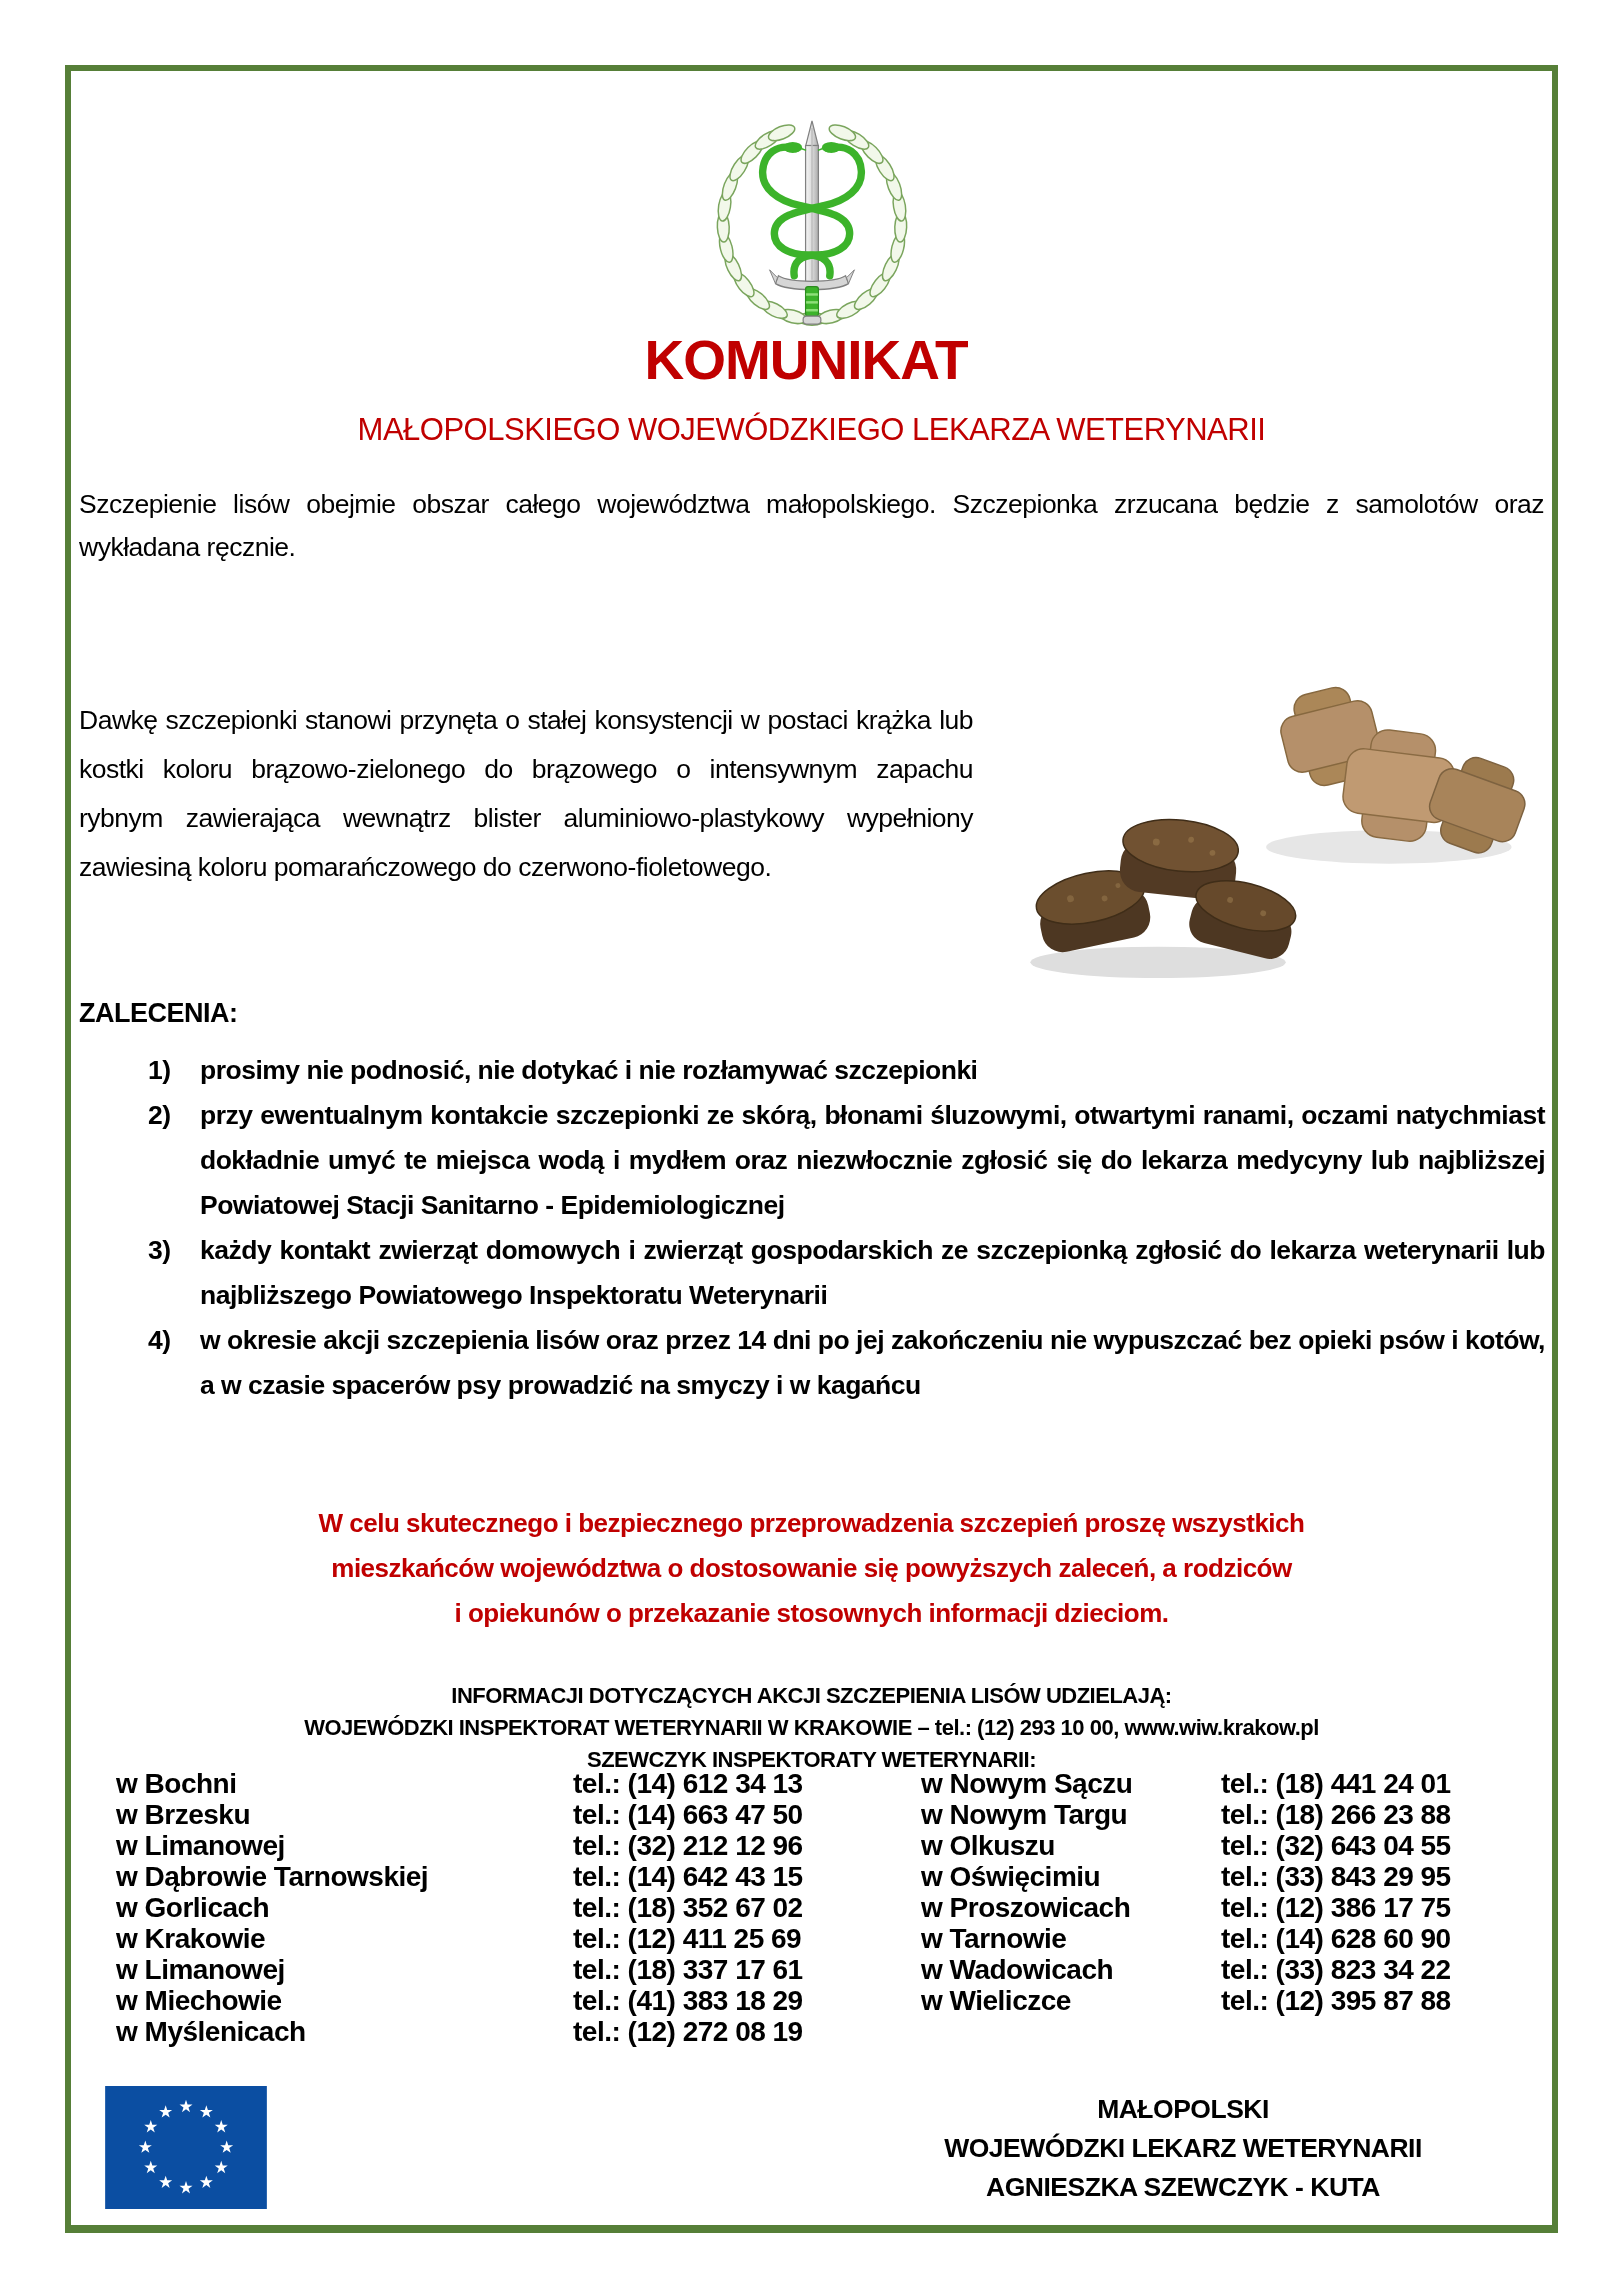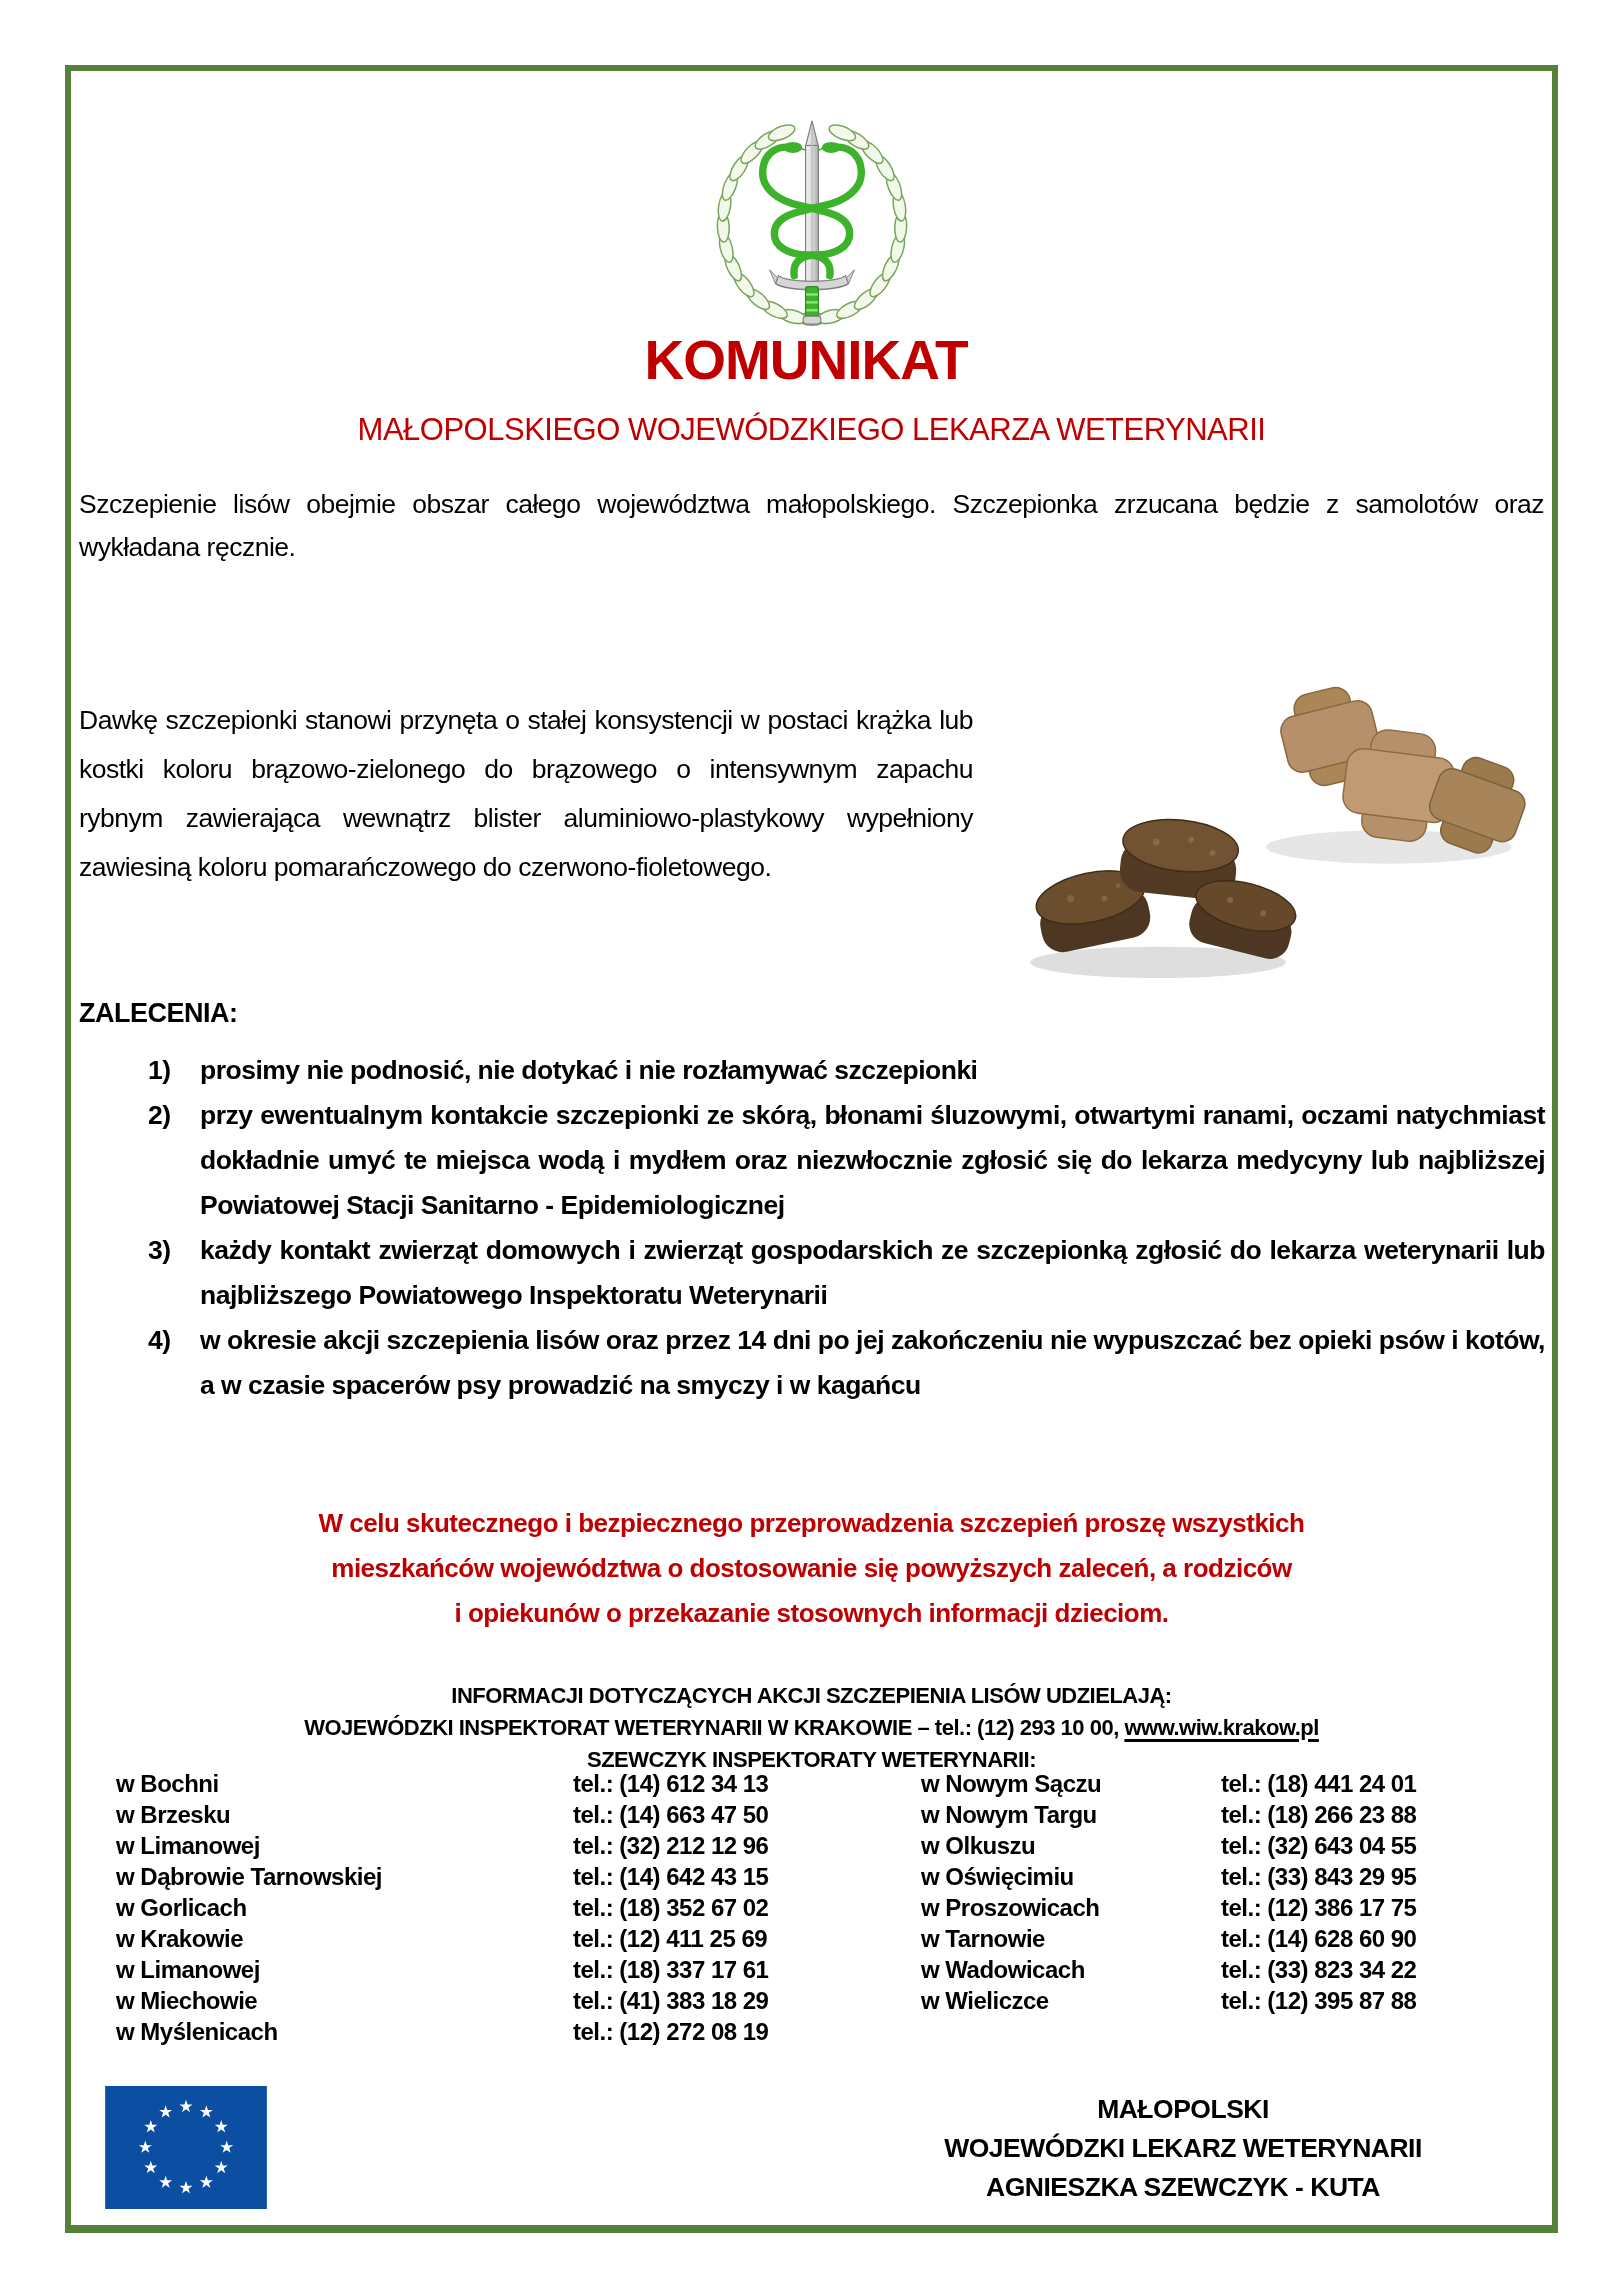--- a/index.html
+++ b/index.html
@@ -56,28 +56,27 @@
     font-size:26px;font-weight:700;color:#c00000;
     line-height:45px;text-align:center;letter-spacing:-0.5px;
   }
   .info-block{
     left:79px;right:79px;top:1680px;
     font-size:22px;font-weight:700;line-height:32px;
     text-align:center;letter-spacing:-0.5px;
   }
   .info-link{
     color:#000;font-weight:700;
-    text-decoration:underline;
     text-decoration-thickness:2.5px;
     text-underline-offset:4.4px;
     cursor:pointer;
   }
   .contacts{
     left:116px;right:79px;top:1768px;
-    font-size:24px;font-weight:700;letter-spacing:-0.5px;
+    font-size:28px;font-weight:700;letter-spacing:-0.5px;
   }
   .c-row{
     display:grid;
     grid-template-columns:457px 348px 300px auto;
     line-height:31px;
   }
   .footer-eu-flag{left:105px;top:2086px;width:162px;height:123px;}
   .footer-eu-text{
     left:283px;top:2094px;width:373px;
     font-size:25.5px;font-weight:700;color:#1b5aa5;

